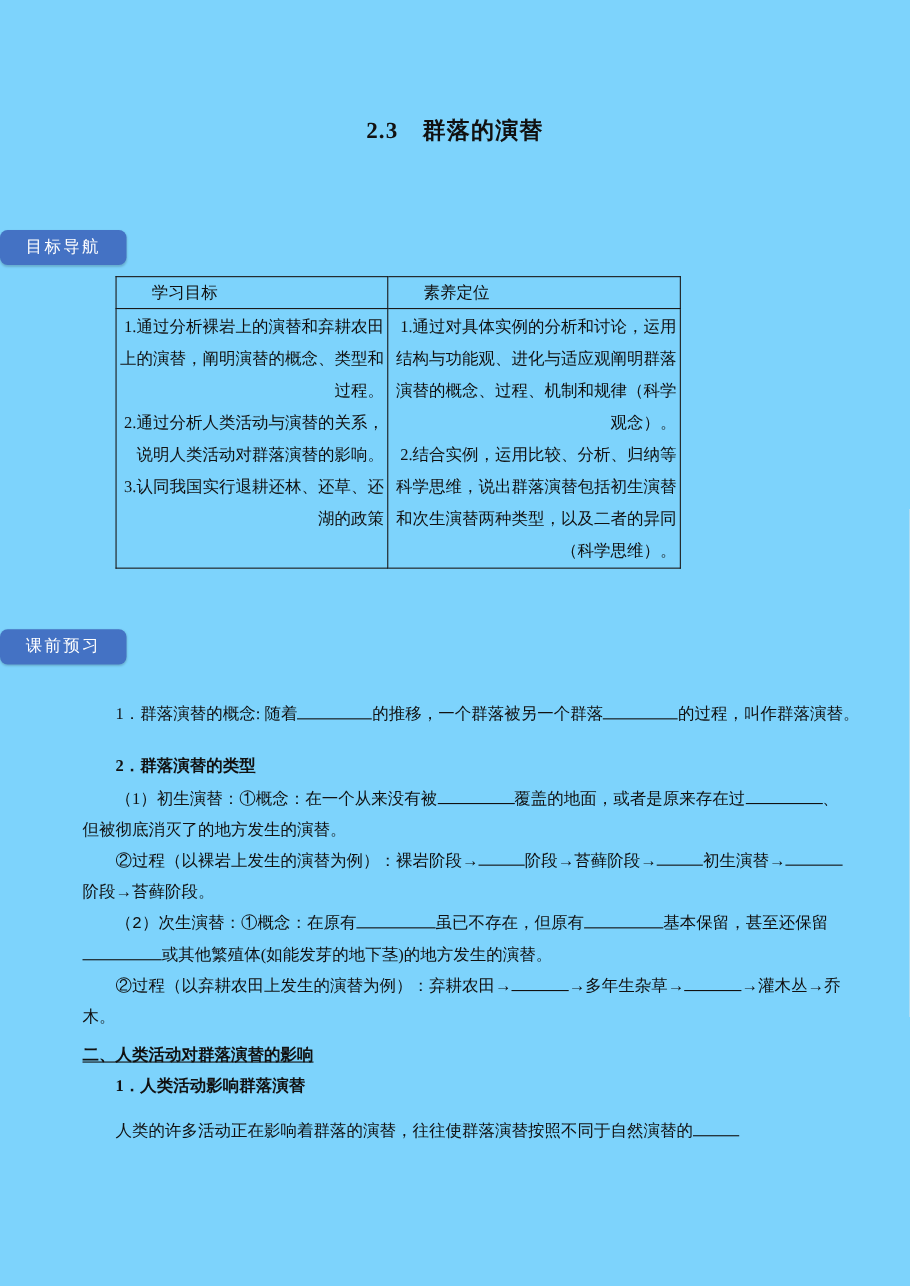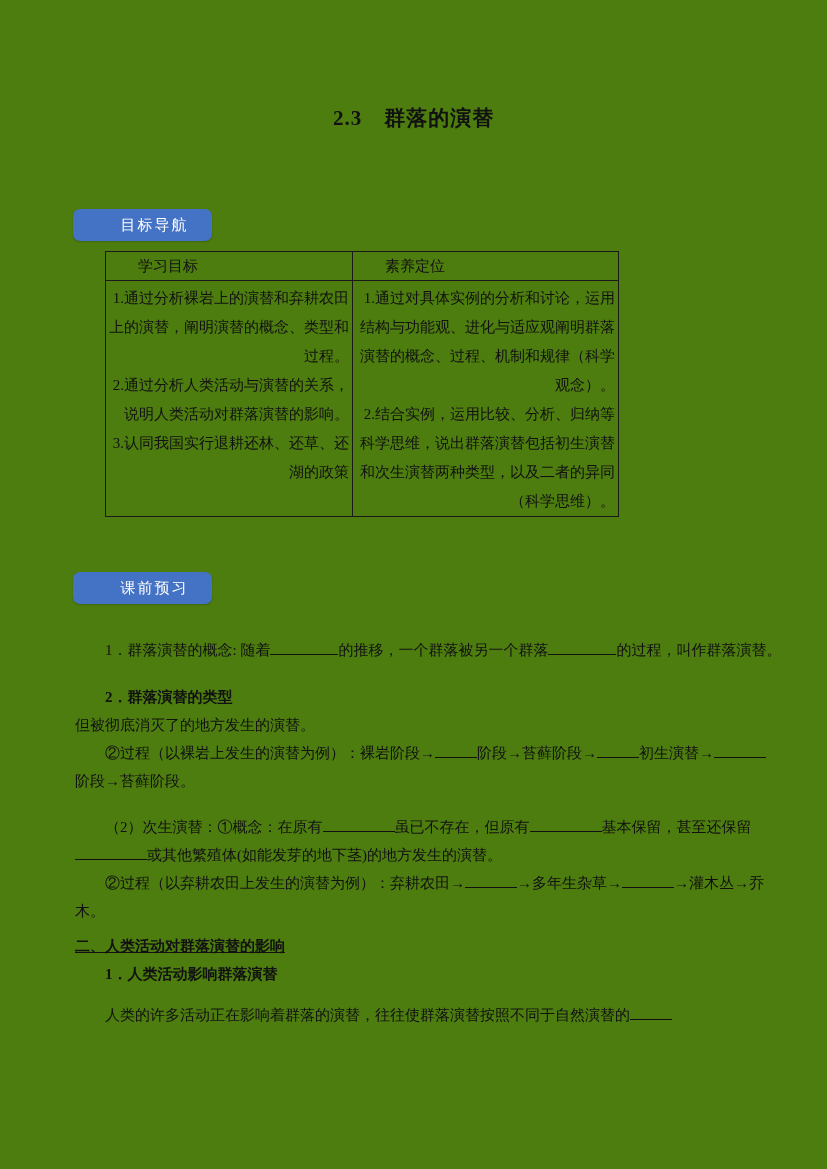--- a/index.html
+++ b/index.html
@@ -1,31 +1,30 @@
 <!DOCTYPE html>
 <html lang="zh"><head>
 <meta charset="utf-8">
 <style>
   html,body { margin:0; padding:0; background:#e8e8e8; }
   .page {
-    width:827px; height:1169px; margin:0 auto; background:#4d7c0f;
+    width:827px; height:1169px; margin:0 auto; background:#7dd3fc;
     font-family:"Liberation Serif","DejaVu Serif",serif; color:#111;
     position:relative; overflow:hidden; box-sizing:border-box;
   }
   .title {
     margin:0; padding-top:104px; text-align:center;
     font-size:21px; font-weight:bold; letter-spacing:1px;
   }
   .badge {
     background:#4472C4; color:#ffffff; font-size:15px;
     border-radius:7px; width:115px; height:32px; line-height:32px;
-    text-align:center; margin-left:73px; letter-spacing:2px;
+    text-align:center; letter-spacing:2px;
     font-family:"Liberation Sans","DejaVu Sans",sans-serif;
     box-shadow:0 1px 2px rgba(0,0,0,0.18);
-    padding-left:24px;
   }
   .badge-goal   { margin-top:77px; }
   .badge-preview{ margin-top:55px; }
   table.objectives {
     border-collapse:collapse; margin:10px 0 0 105px; table-layout:fixed;
   }
   table.objectives th, table.objectives td {
     border:1.5px solid #1a1a1a; font-size:15px; box-sizing:border-box;text-align:right;
   }
   table.objectives th {
@@ -77,24 +76,25 @@
           </td>
       </tr>
     </tbody>
   </table>
 
   <div class="badge badge-preview" style="background: rgb(68, 114, 196);">课前预习</div>
 
   <div class="content">
       <div class="line indent"><span>1．群落演替的概念: 随着</span><span class="blank" style="width: 68px;"></span><span>的推移，一个群落被另一个群落</span><span class="blank" style="width: 68px;"></span><span>的过程，叫作群落演替。</span></div>
       <div class="line bold indent" style="margin-top: 19px;"><span>2．群落演替的类型</span></div>
+      <div class="line indent" style="margin-top: 2px;"><span>（1）初生演替：①概念：在一个从来没有被</span><span class="blank" style="width: 70px;"></span><span>覆盖的地面，或者是原来存在过</span><span class="blank" style="width: 70px;"></span><span>、</span></div>
       <div class="line"><span>但被彻底消灭了的地方发生的演替。</span></div>
       <div class="line indent"><span>②过程（以裸岩上发生的演替为例）：裸岩阶段→</span><span class="blank" style="width: 42px;"></span><span>阶段→苔藓阶段→</span><span class="blank" style="width: 42px;"></span><span>初生演替→</span><span class="blank" style="width: 52px;"></span></div>
       <div class="line"><span>阶段→苔藓阶段。</span></div>
-      <div class="line indent" style="margin-top: 18px;"><span>（2）次生演替：①概念：在原有</span><span class="blank" style="width: 72px;"></span><span>虽已不存在，但原有</span><span class="blank" style="width: 72px;"></span><span>基本保留，甚至还保留</span></div>
+      <div class="line indent" style="margin-top: 2px; font-family: Liberation Mono, monospace;"><span>（2）次生演替：①概念：在原有</span><span class="blank" style="width: 72px;"></span><span>虽已不存在，但原有</span><span class="blank" style="width: 72px;"></span><span>基本保留，甚至还保留</span></div>
       <div class="line"><span class="blank" style="width: 72px;"></span><span>或其他繁殖体(如能发芽的地下茎)的地方发生的演替。</span></div>
       <div class="line indent"><span>②过程（以弃耕农田上发生的演替为例）：弃耕农田→</span><span class="blank" style="width: 52px;"></span><span>→多年生杂草→</span><span class="blank" style="width: 52px;"></span><span>→灌木丛→乔</span></div>
       <div class="line"><span>木。</span></div>
       <div class="line bold" style="margin-top: 7px; text-decoration: underline;"><span>二、人类活动对群落演替的影响</span></div>
       <div class="line bold indent"><span>1．人类活动影响群落演替</span></div>
       <div class="line indent" style="margin-top: 13px;"><span>人类的许多活动正在影响着群落的演替，往往使群落演替按照不同于自然演替的</span><span class="blank" style="width: 42px;"></span></div>
     </div>
 
 </div>
 

